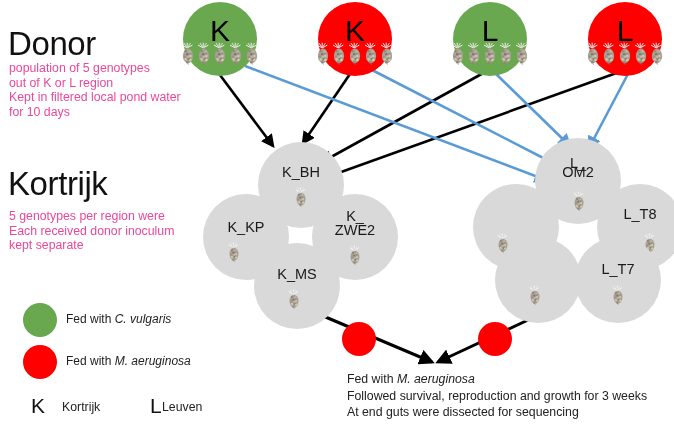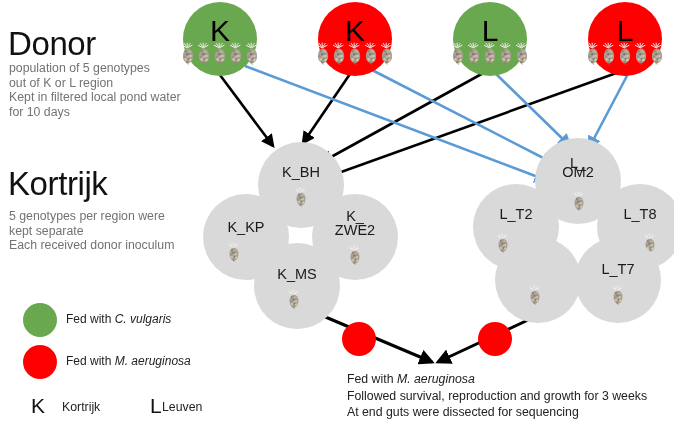--- a/index.html
+++ b/index.html
@@ -3,21 +3,21 @@
 <meta charset="utf-8">
 <style>
   html,body{margin:0;padding:0;background:#ffffff;}
   body{width:674px;height:432px;position:relative;overflow:hidden;
        font-family:"Liberation Sans","DejaVu Sans",sans-serif;color:#1a1a1a;}
   .abs{position:absolute;}
   #svg-layer{position:absolute;left:0;top:0;width:674px;height:432px;}
 
   
   .h1{font-size:33px;font-weight:400;letter-spacing:-0.4px;line-height:1;color:#111;}
-  .body-txt{font-size:12.3px;line-height:14.6px;color:#737373;}
+  .body-txt{font-size:12.3px;line-height:14.6px;color:#ec4899;}
 
   
   .donor{position:absolute;width:74px;height:74px;border-radius:50%;}
   .donor .glyph{position:absolute;left:0;right:0;top:14px;text-align:center;
       font-size:30px;line-height:30px;color:#000;font-weight:400;}
   .donor.green{background:#6aa84f;}
   .donor.red{background:#fe0000;}
 
   
   .dap-row{position:absolute;display:flex;gap:0px;}
@@ -80,22 +80,22 @@
 <div class="abs body-txt" style="left:9px;top:61px;">
   <div>population of 5 genotypes</div>
   <div>out of K or L region</div>
   <div>Kept in filtered local pond water</div>
   <div>for 10 days</div>
 </div>
 
 <div class="abs h1" style="left:8px;top:167px;">Kortrijk</div>
 <div class="abs body-txt" style="left:9px;top:209px;">
   <div>5 genotypes per region were</div>
+  <div>Each received donor inoculum</div>
   <div>kept separate</div>
-  <div>Each received donor inoculum</div>
 </div>
 
 <div class="donor green" style="left:183px;top:2px;">
   <div class="glyph">K</div>
 </div>
 <div class="donor red" style="left:318px;top:2px;">
   <div class="glyph">K</div>
 </div>
 <div class="donor green" style="left:453px;top:2px;">
   <div class="glyph">L</div>
@@ -625,21 +625,20 @@
         <circle cx="13" cy="22" r="1.5" fill="#d8d0a8"></circle>
         <circle cx="10" cy="18" r="1.5" fill="#bdb6a5"></circle>
         <circle cx="7" cy="21" r="1.5" fill="#cfc7b4"></circle>
         <circle cx="12" cy="14" r="1.5" fill="#9b9384"></circle>
         <circle cx="9" cy="25" r="1.5" fill="#8f8779"></circle>
         <path d="M10,26 L10.5,28" stroke="#8d8578" stroke-width="0.9"></path>
       </svg>
     </div>
 </div>
 <div class="recip" style="left:473px;top:184px;">
-  <div class="lbl" style="top:22px;">L_T2</div>
   <div class="dap-one" style="position:absolute;left:23px;top:49px;">
       <svg width="14" height="20" viewBox="0 0 20 28" style="display: block;">
         <path d="M9,7 L5,1 M9,7 L9,0.5 M9,7 L13,1 M9,7 L2.5,3.5 M9,7 L15.5,3.5" stroke="#ffffff" stroke-width="1.1" fill="none"></path>
         <path d="M9,7 L6,2 M9,7 L12,2" stroke="#b9b1a6" stroke-width="0.7" fill="none"></path>
         <ellipse cx="10" cy="17" rx="6.4" ry="9.2" fill="#a9a093"></ellipse>
         <circle cx="7" cy="11" r="1.5" fill="#8d8578"></circle>
         <circle cx="12" cy="12" r="1.5" fill="#c2bbae"></circle>
         <circle cx="9" cy="15" r="1.5" fill="#7e7668"></circle>
         <circle cx="13" cy="17" r="1.5" fill="#cfc8b8"></circle>
         <circle cx="6" cy="18" r="1.5" fill="#9a9285"></circle>

